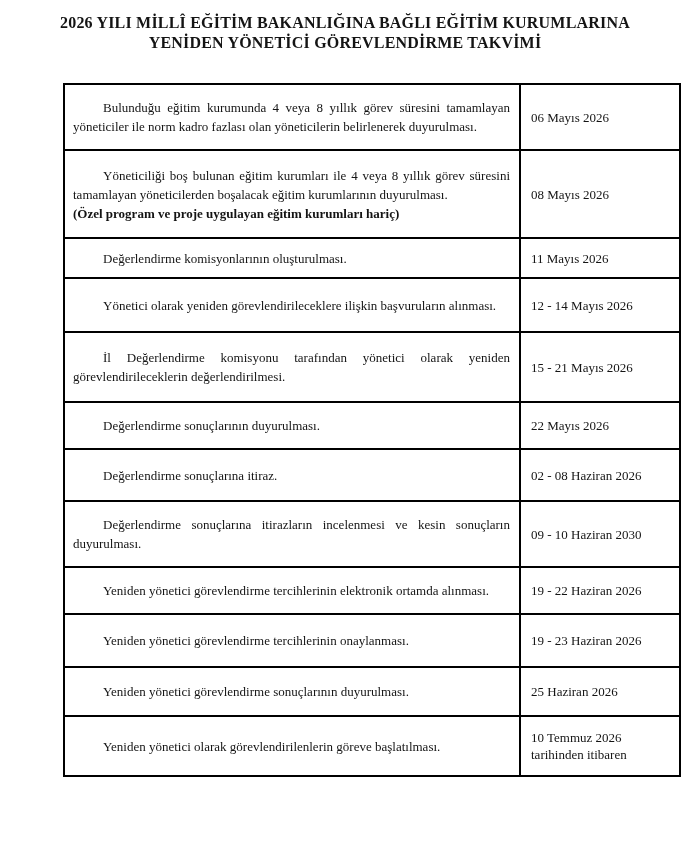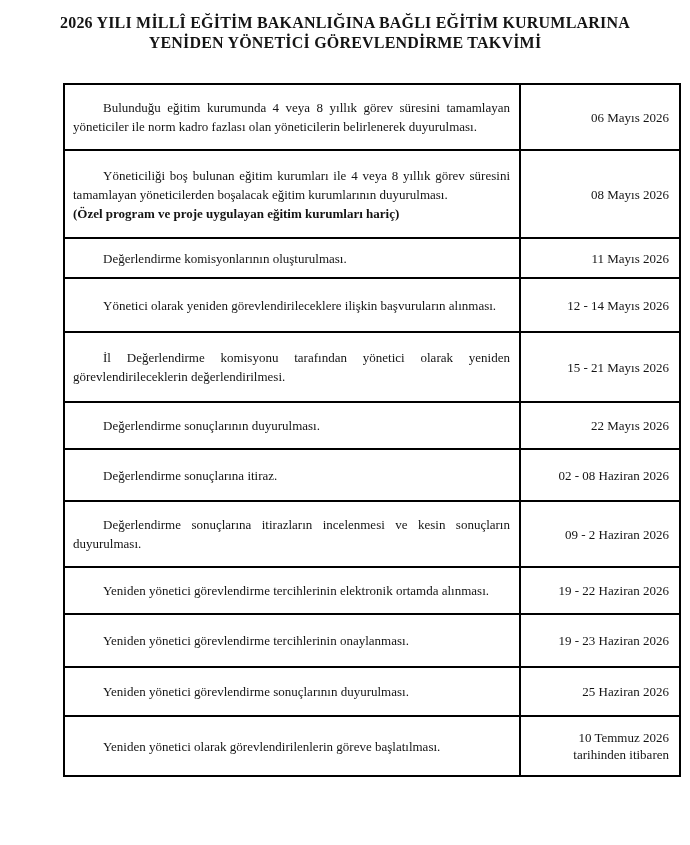--- a/index.html
+++ b/index.html
@@ -37,21 +37,21 @@
   table.schedule td {
     border: 2px solid #000000;
     vertical-align: middle;
   }
   td.desc-cell {
     width: 437px;
     padding: 4px 9px 4px 8px;
   }
   td.date-cell {
     width: 138px;
-    text-align: right;
+    text-align: left;
     font-size: 13px;
     line-height: 17px;
     padding: 4px 10px;
     color: #141414;
   }
   p.desc {
     margin: 0;
     font-size: 13px;
     line-height: 19px;
     text-align: justify;
@@ -132,21 +132,21 @@
 
     </td>
     <td class="date-cell">02 - 08 Haziran 2026</td>
   </tr>
 
   <tr style="height: 66px;">
     <td class="desc-cell">
       <p class="desc">Değerlendirme sonuçlarına itirazların incelenmesi ve kesin sonuçların duyurulması.</p>
 
     </td>
-    <td class="date-cell">09 - 2 Haziran 2026</td>
+    <td class="date-cell">09 - 10 Haziran 2030</td>
   </tr>
 
 
   <tr style="height: 47px;">
     <td class="desc-cell">
       <p class="desc">Yeniden yönetici görevlendirme tercihlerinin elektronik ortamda alınması.</p>
 
     </td>
     <td class="date-cell">19 - 22 Haziran 2026</td>
   </tr>

